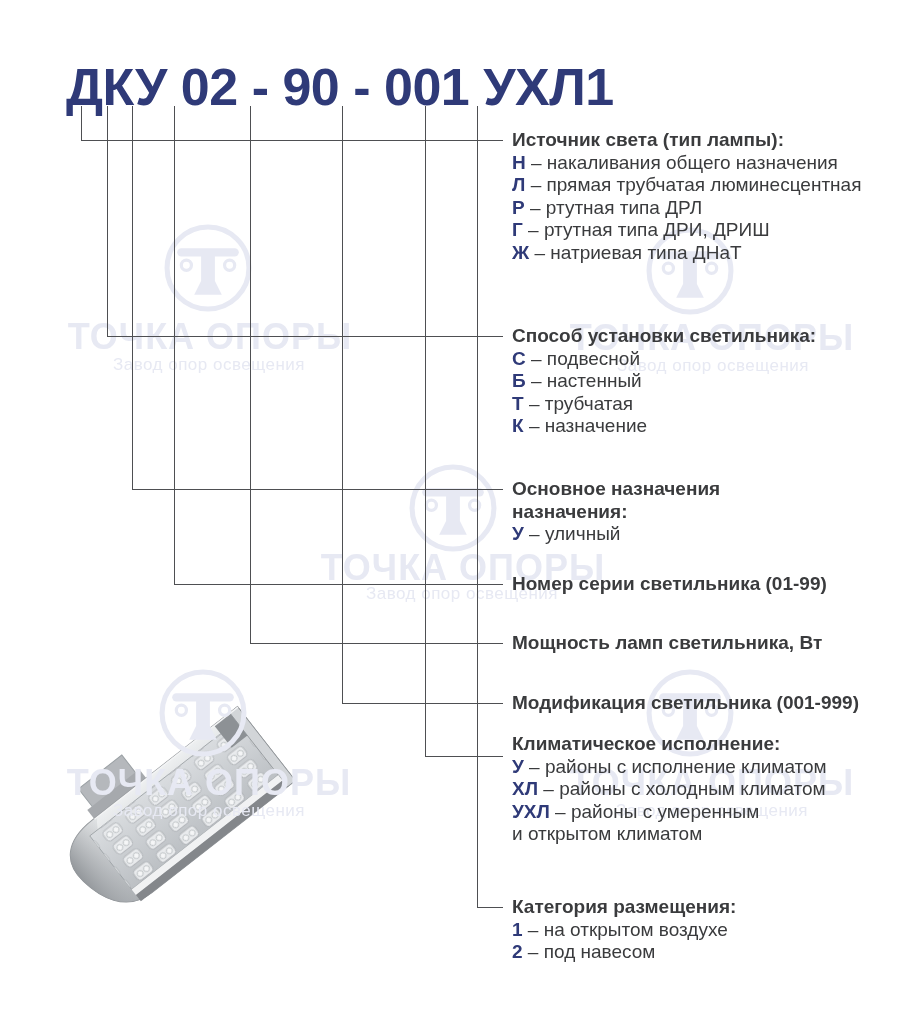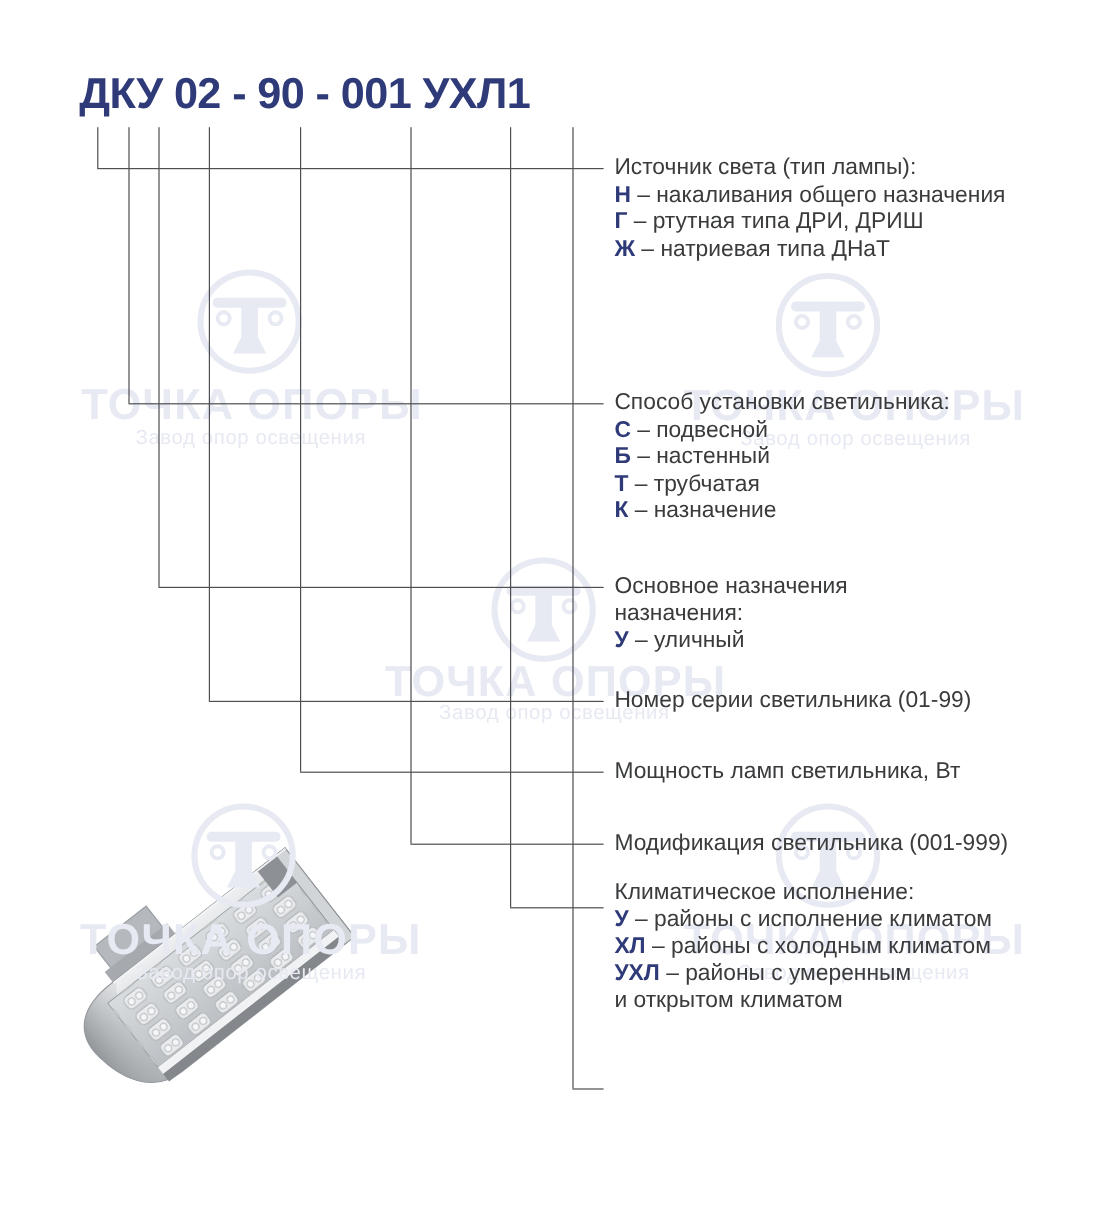--- a/index.html
+++ b/index.html
@@ -1,24 +1,24 @@
 <!DOCTYPE html>
 <html style="--navy: #2f3a78; --text: #3a3b3d; --line: #4e4f52; --wm: #e7e9f3;"><head>
 <meta charset="utf-8">
 <style>
   html,body{margin:0;padding:0;background:#fff;}
   .page{position:relative;width:922px;height:1024px;background:#fff;overflow:hidden;
         font-family:"Liberation Sans",sans-serif;}
-  .title{position:absolute;left:66px;top:57px;margin:0;font-size:36px;font-weight:700;
+  .title{position:absolute;left:66px;top:57px;margin:0;font-size:52px;font-weight:700;
          letter-spacing:-0.5px;color:var(--navy);white-space:nowrap;z-index:4;}
   .vline{position:absolute;width:1px;background:var(--line);z-index:3;}
   .hline{position:absolute;height:1px;background:var(--line);z-index:3;}
   .block{position:absolute;left:512px;z-index:4;font-size:19px;line-height:22.5px;
          color:var(--text);white-space:nowrap;}
-  .bh{font-weight:400;}
+  .bh{font-weight:700;}
   .key{font-weight:700;color:var(--navy);}
   .wm{position:absolute;z-index:2;color:var(--wm);pointer-events:none;}
   .wm-brand{font-size:36px;font-weight:700;letter-spacing:1px;line-height:38px;width:400px;
             text-align:center;white-space:nowrap;}
   .wm-sub{font-size:17px;letter-spacing:0.5px;line-height:22px;width:400px;
           text-align:center;white-space:nowrap;}
   .lum{position:absolute;left:20px;top:660px;z-index:1;}
 </style>
 </head>
 <body>
@@ -127,20 +127,22 @@
   <div class="hline" style="left:132px;top:489px;width:371px"></div>
   <div class="hline" style="left:174px;top:584px;width:329px"></div>
   <div class="hline" style="left:250px;top:643px;width:253px"></div>
   <div class="hline" style="left:342px;top:703px;width:161px"></div>
   <div class="hline" style="left:425px;top:756px;width:78px"></div>
   <div class="hline" style="left:477px;top:907px;width:26px"></div>
 
   <section class="block" style="top:129px">
     <div class="bh">Источник света (тип лампы):</div>
     <div class="bi"><span class="key">Н</span> <span class="rest">– накаливания общего назначения</span></div>
+    <div class="bi"><span class="key">Л</span> <span class="rest">– прямая трубчатая люминесцентная</span></div>
+    <div class="bi"><span class="key">Р</span> <span class="rest">– ртутная типа ДРЛ</span></div>
     <div class="bi"><span class="key">Г</span> <span class="rest">– ртутная типа ДРИ, ДРИШ</span></div>
     <div class="bi"><span class="key">Ж</span> <span class="rest">– натриевая типа ДНаТ</span></div>
   </section>
 
   <section class="block" style="top:325px">
     <div class="bh">Способ установки светильника:</div>
     <div class="bi"><span class="key">С</span> <span class="rest">– подвесной</span></div>
     <div class="bi"><span class="key">Б</span> <span class="rest">– настенный</span></div>
     <div class="bi"><span class="key">Т</span> <span class="rest">– трубчатая</span></div>
     <div class="bi"><span class="key">К</span> <span class="rest">– назначение</span></div>
@@ -165,14 +167,19 @@
   </section>
 
   <section class="block" style="top:733px">
     <div class="bh">Климатическое исполнение:</div>
     <div class="bi"><span class="key">У</span> <span class="rest">– районы с исполнение климатом</span></div>
     <div class="bi"><span class="key">ХЛ</span> <span class="rest">– районы с холодным климатом</span></div>
     <div class="bi"><span class="key">УХЛ</span> <span class="rest">– районы с умеренным</span></div>
     <div class="bi"><span class="rest">и открытом климатом</span></div>
   </section>
 
+  <section class="block" style="top:896px">
+    <div class="bh">Категория размещения:</div>
+    <div class="bi"><span class="key">1</span> <span class="rest">– на открытом воздухе</span></div>
+    <div class="bi"><span class="key">2</span> <span class="rest">– под навесом</span></div>
+  </section>
 
 </div>
 
 </body></html>

